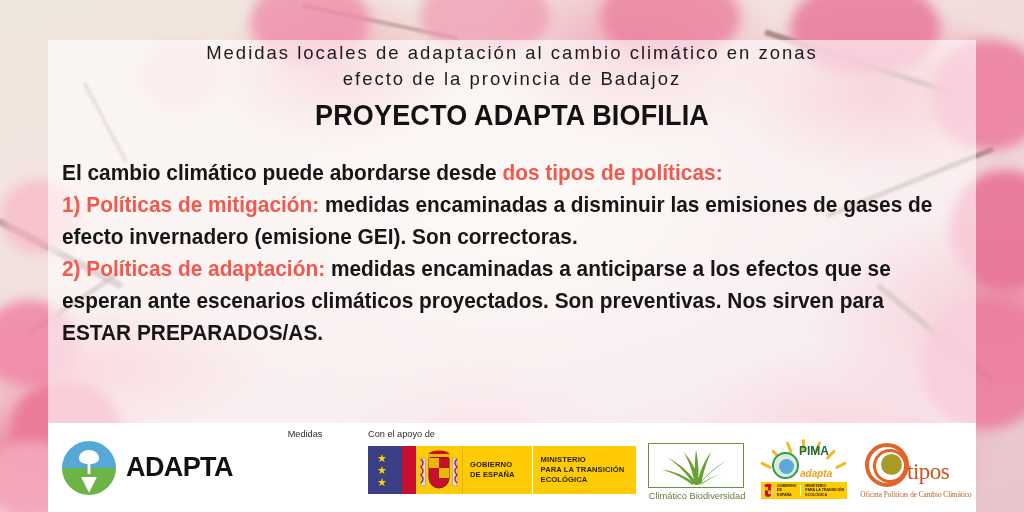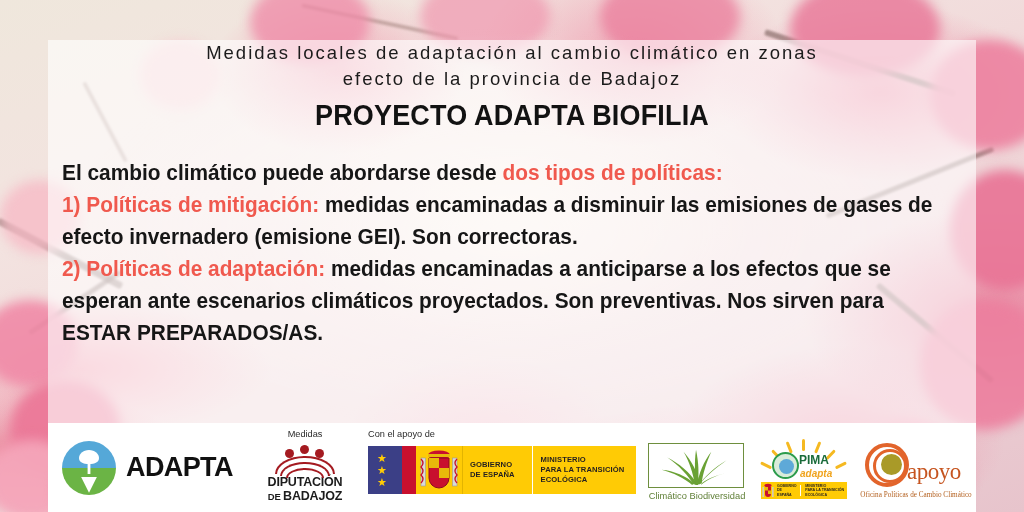--- a/index.html
+++ b/index.html
@@ -121,21 +121,21 @@
 
   
   #logo-pima { width:104px; }
   .pima-wrap { position:absolute; top:16px; left:0; width:100%; }
   .pima-sun { width:86px; height:40px; margin:0 auto; position:relative; }
   .pima-ray { position:absolute; width:3px; background:#F5B921; border-radius:2px; transform-origin:bottom center; }
   .pima-globe { position:absolute; left:11px; bottom:0; width:27px; height:27px; border-radius:50%;
                 border:2.4px solid #2C9C4C; background:#D9ECDA; }
   .pima-globe:after{ content:""; position:absolute; left:5px; top:5px; width:15px; height:15px;
                 border-radius:50%; background:#5EA9D8; }
-  .pima-t1 { position:absolute; left:38px; bottom:12px; font-weight:bold; font-size:12px; color:#1a6b3a; }
+  .pima-t1 { position:absolute; left:38px; bottom:21px; font-weight:bold; font-size:12px; color:#1a6b3a; }
   .pima-t2 { position:absolute; left:39px; bottom:0px; font-size:10px; font-style:italic;
              font-weight:bold; color:#F0A41E; }
   .pima-strip { width:86px; height:17px; margin:3px auto 0; background:#FFCB05; display:flex; align-items:center; }
   .pima-crest { width:14px; height:100%; position:relative; }
   .pima-sm { font-size:3.6px; font-weight:bold; color:#231f20; line-height:4.6px; padding-left:2px; }
   .pima-div { width:1px; height:70%; background:#fff; margin:0 3px; }
 
   
   #logo-oecc { width:120px; }
   .oecc-wrap { position:absolute; top:18px; left:0; width:100%; }
@@ -209,32 +209,20 @@
         <rect x="13.6" y="13" width="2.8" height="13" fill="#fff"></rect>
       </svg>
     </div>
     <div class="ab-words">
       <div>ADAPTA</div>
     </div>
   </div>
 
   <div class="logo-slot" id="logo-diputacion">
     <div class="cap">Medidas</div>
-    <div class="dip-wrap">
-      <div class="dip-mark">
-        <div class="dip-dot" style="left:10px;top:4px;"></div>
-        <div class="dip-dot" style="left:25px;top:0px;"></div>
-        <div class="dip-dot" style="left:40px;top:4px;"></div>
-        <div class="dip-arc" style="top:11px;height:18px;"></div>
-        <div class="dip-arc" style="top:17px;height:14px;left:5px;width:50px;"></div>
-        <div class="dip-arc" style="top:23px;height:10px;left:11px;width:38px;"></div>
-      </div>
-      <div class="dip-t1">DIPUTACIÓN</div>
-      <div class="dip-t2"><small>DE </small><span>BADAJOZ</span></div>
-    </div>
   </div>
 
   <div class="logo-slot" id="logo-gobierno">
     <div class="cap" style="text-align:left;padding-left:2px;">Con el apoyo de</div>
     <div class="gob-box">
       <div class="gob-eu">
         <div class="gob-star" style="top:7px;">★</div>
         <div class="gob-star" style="top:19px;">★</div>
         <div class="gob-star" style="top:31px;">★</div>
       </div>
@@ -321,19 +309,19 @@
       </div>
     </div>
   </div>
 
   <div class="logo-slot" id="logo-oecc">
     <div class="oecc-wrap">
       <div class="oecc-mark">
         <div class="oecc-r" style="left:4px;top:2px;width:44px;height:44px;"></div>
         <div class="oecc-r" style="left:12px;top:8px;width:34px;height:34px;border-width:3.4px;"></div>
         <div class="oecc-core" style="left:20px;top:13px;width:21px;height:21px;"></div>
-        <div class="oecc-word">apoyo</div>
+        <div class="oecc-word">tipos</div>
       </div>
       <div class="oecc-cap">Oficina Políticas de Cambio Climático</div>
     </div>
   </div>
 
 </div>
 
 </body></html>

